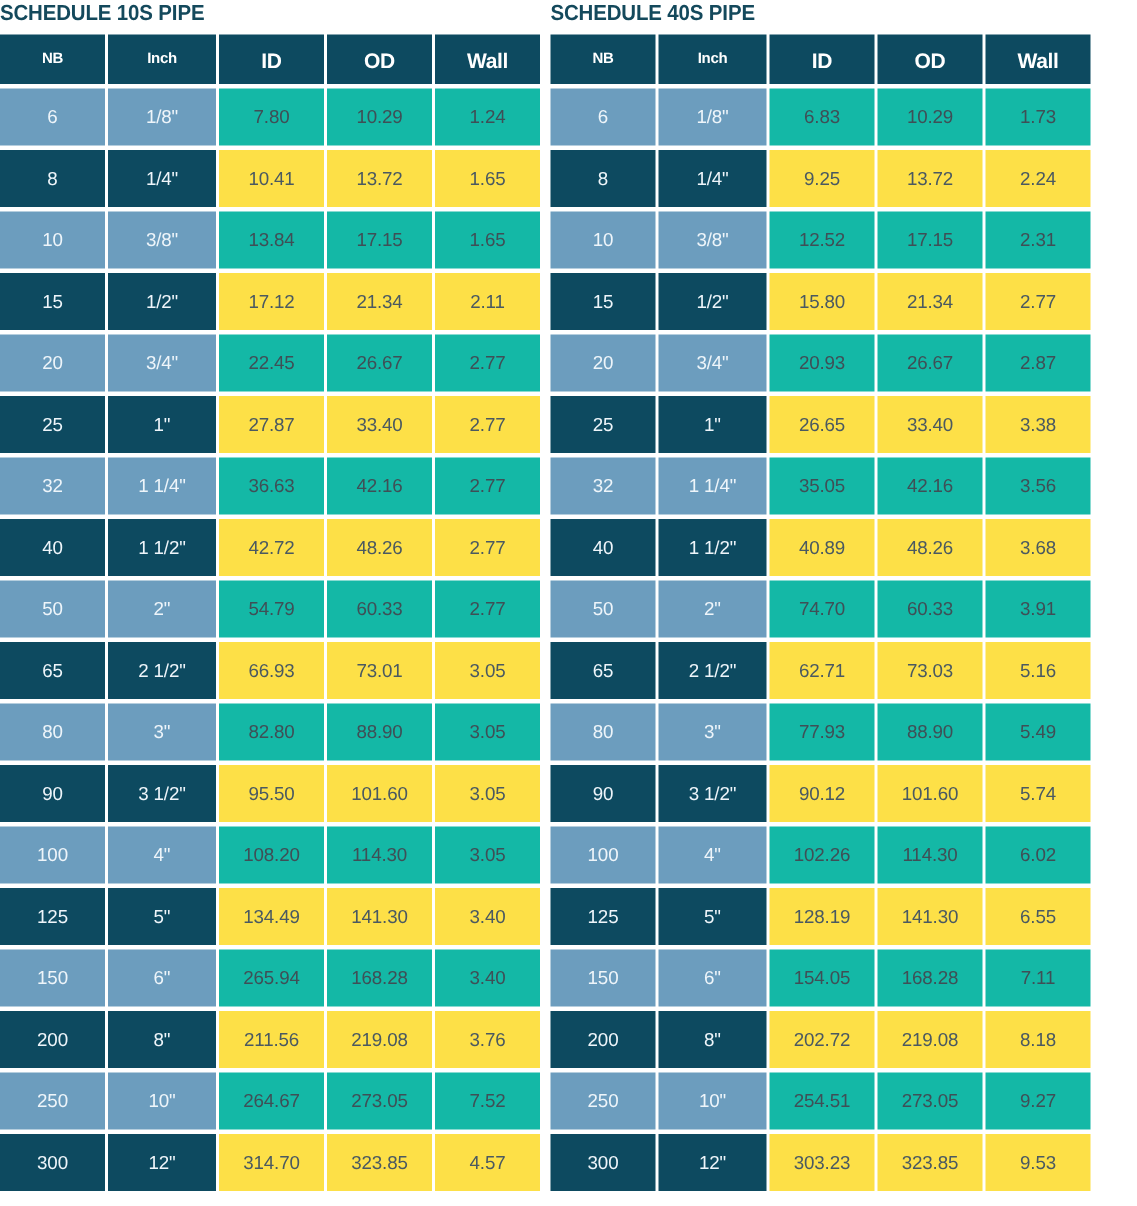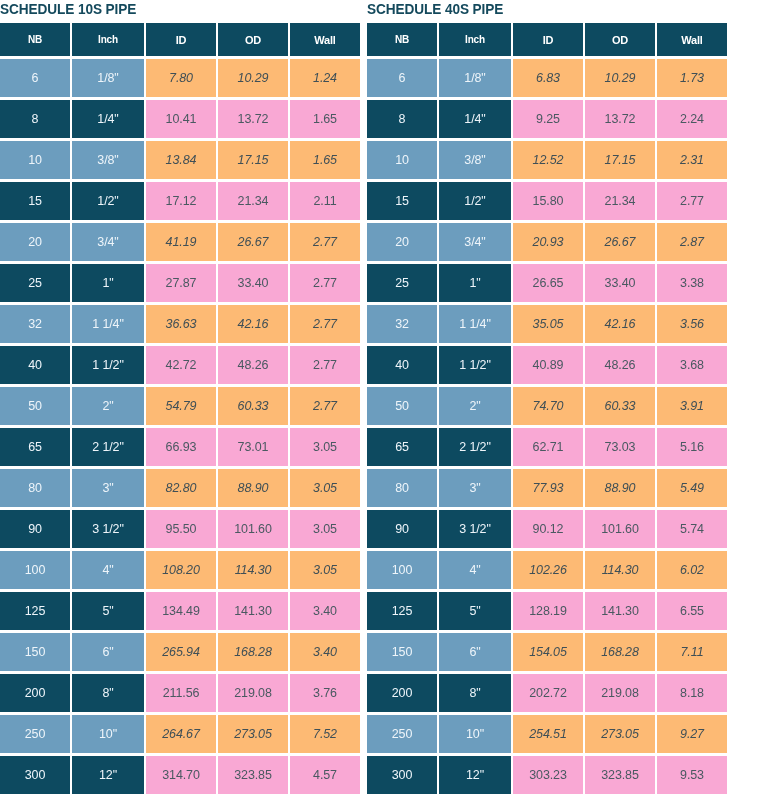--- a/index.html
+++ b/index.html
@@ -54,21 +54,21 @@
 
   table.pipe-table col.c-nb   { width: 70px; }
   table.pipe-table col.c-inch { width: 72px; }
   table.pipe-table col.c-id   { width: 70px; }
   table.pipe-table col.c-od   { width: 70px; }
   table.pipe-table col.c-wall { width: 70px; }
 
   thead th {
     background: #0d4a60;
     color: #ffffff;
-    font-size: 11px;
+    font-size: 14px;
     font-weight: bold;
     height: 33px;
     padding: 0;
     text-align: center;
     vertical-align: middle;
     letter-spacing: -0.2px;
   }
   thead tr.header-row th.h-nb,
   thead tr.header-row th.h-inch {
     font-size: 10px;
@@ -86,26 +86,25 @@
   tbody tr.row-light td.key {
     background: #6c9dbe;
     color: #eef5fa;
   }
   tbody tr.row-dark td.key {
     background: #0d4a60;
     color: #eef5fa;
   }
   
   tbody tr.row-light td.val {
-    background: #fdba74;
+    background: #14b8a6;
     color: #3f4f56;
-    font-style: italic;
   }
   tbody tr.row-dark td.val {
-    background: #f9a8d4;
+    background: #fde047;
     color: #4a5961;
   }
   tbody td.val { font-size: 12.5px; }
 </style>
 </head>
 <body>
 
 <div id="root">
 
   <div class="table-panel panel-left">
@@ -152,21 +151,21 @@
           <tr class="row-dark">
             <td class="key">15</td>
             <td class="key">1/2"</td>
             <td class="val">17.12</td>
             <td class="val">21.34</td>
             <td class="val">2.11</td>
           </tr>
           <tr class="row-light">
             <td class="key">20</td>
             <td class="key">3/4"</td>
-            <td class="val">41.19</td>
+            <td class="val">22.45</td>
             <td class="val">26.67</td>
             <td class="val">2.77</td>
           </tr>
           <tr class="row-dark">
             <td class="key">25</td>
             <td class="key">1"</td>
             <td class="val">27.87</td>
             <td class="val">33.40</td>
             <td class="val">2.77</td>
           </tr>

